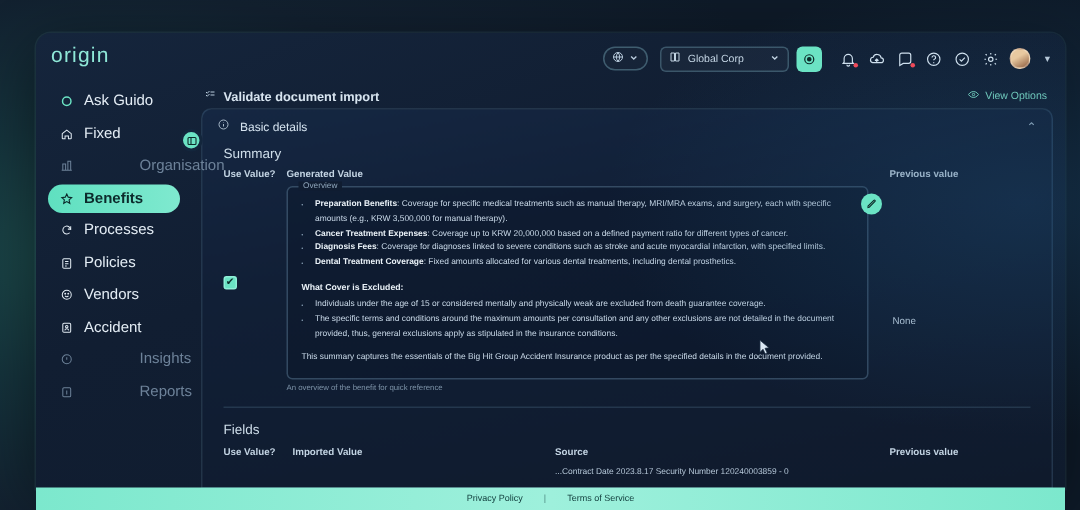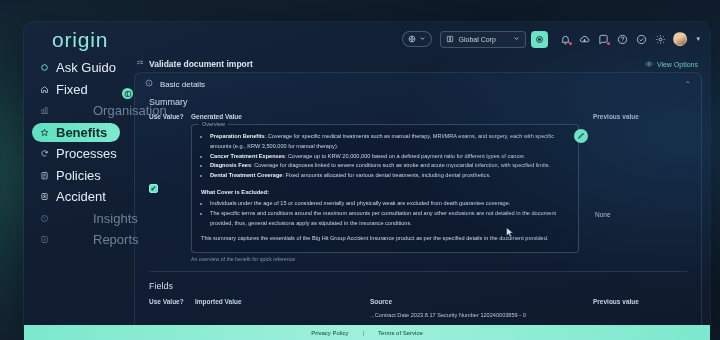--- a/index.html
+++ b/index.html
@@ -40,22 +40,22 @@
     flex: 0 0 34px;
     display: flex;
     align-items: center;
     justify-content: flex-end;
     padding-right: 10px;
     position: relative;
     z-index: 12;
   }
   .brand {
     position: absolute;
-    left: 28px; top: 6px;
-    font-size: 21px;
+    left: 10px; top: 6px;
+    font-size: 14px;
     letter-spacing: .8px;
     color: #8fe8d8;
     font-weight: 400;
   }
   .tb-pill {
     display: inline-flex; align-items: center; gap: 4px;
     height: 16px;
     border: 1px solid rgba(140,200,215,.35);
     border-radius: 9px;
     padding: 0 5px;
@@ -117,21 +117,21 @@
     position: relative;
     z-index: 8;
   }
   .nav-item {
     display: flex; align-items: center; gap: 7px;
     height: 19px;
     padding: 0 8px;
     border-radius: 10px;
     margin-bottom: 2.5px;
     color: #9fb3c6;
-    font-size: 13px;
+    font-size: 10px;
     white-space: nowrap;
   }
   .nav-item .nic { width: 9px; height: 9px; display:flex; align-items:center; justify-content:center; color: inherit; flex:0 0 9px; }
   .nav-item.bright { color: #e4edf5; }
   .nav-item.dim { color: #6d8299; gap: 44px; }
   .nav-item.active {
     background: linear-gradient(90deg, #5fe0c0 0%, #7fe9cf 100%);
     color: #0c2b2c;
     font-weight: 700;
   }
@@ -441,20 +441,31 @@
             <svg width="9" height="9" viewBox="0 0 24 24" fill="none" stroke="currentColor" stroke-width="1.8">
                 <rect x="5" y="4" width="14" height="17" rx="2"></rect>
                 <path d="M9 9h6M9 13h6M9 17h3"></path>
               </svg>
           </span>
           <span>Policies</span>
         </div>
 
 
 
+        <div class="nav-item bright">
+          <span class="nic">
+            <svg width="9" height="9" viewBox="0 0 24 24" fill="none" stroke="currentColor" stroke-width="1.8">
+                <circle cx="12" cy="12" r="8"></circle>
+                <path d="M9 14a4 4 0 0 0 6 0"></path>
+                <circle cx="9.3" cy="10" r=".8" fill="currentColor"></circle>
+                <circle cx="14.7" cy="10" r=".8" fill="currentColor"></circle>
+              </svg>
+          </span>
+          <span>Vendors</span>
+        </div>
 
         <div class="nav-item bright">
           <span class="nic">
             <svg width="9" height="9" viewBox="0 0 24 24" fill="none" stroke="currentColor" stroke-width="1.8">
                 <rect x="5" y="4" width="14" height="16" rx="2"></rect>
                 <circle cx="12" cy="10" r="2.2"></circle>
                 <path d="M8.5 16.5a3.6 3.6 0 0 1 7 0"></path>
               </svg>
           </span>
           <span>Accident</span>

